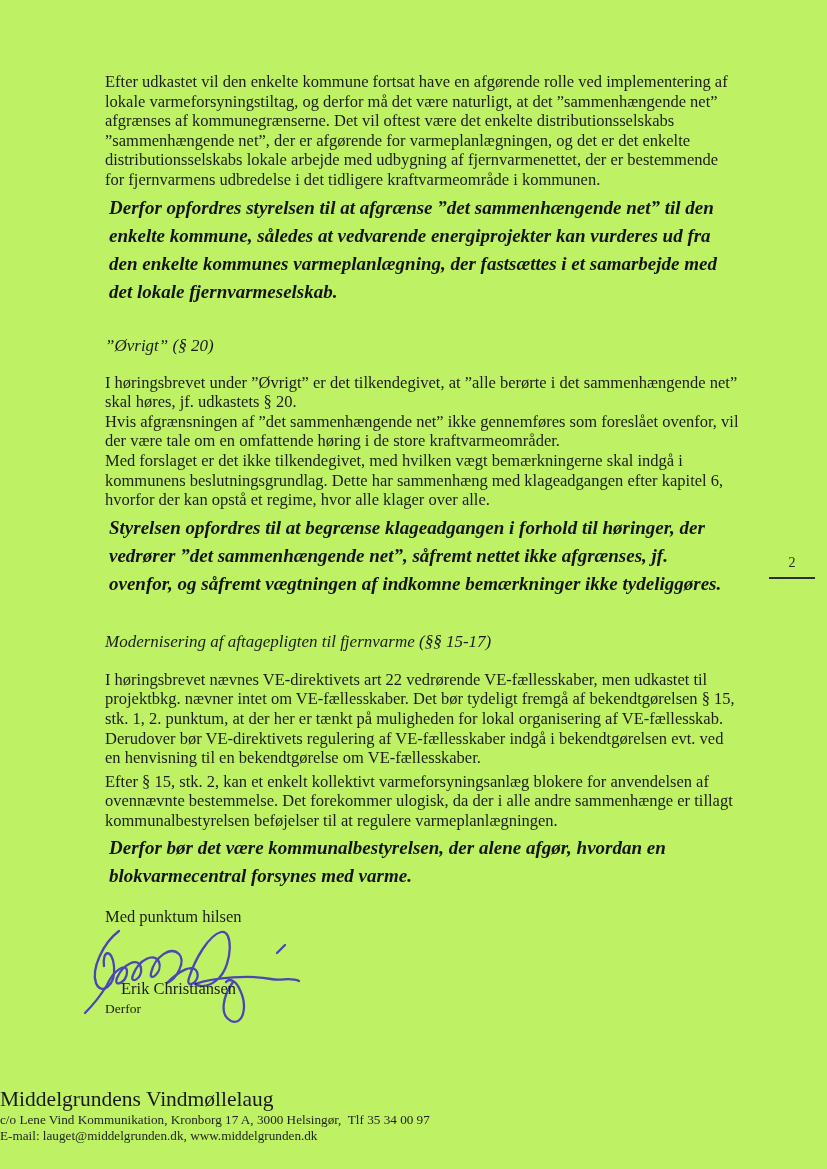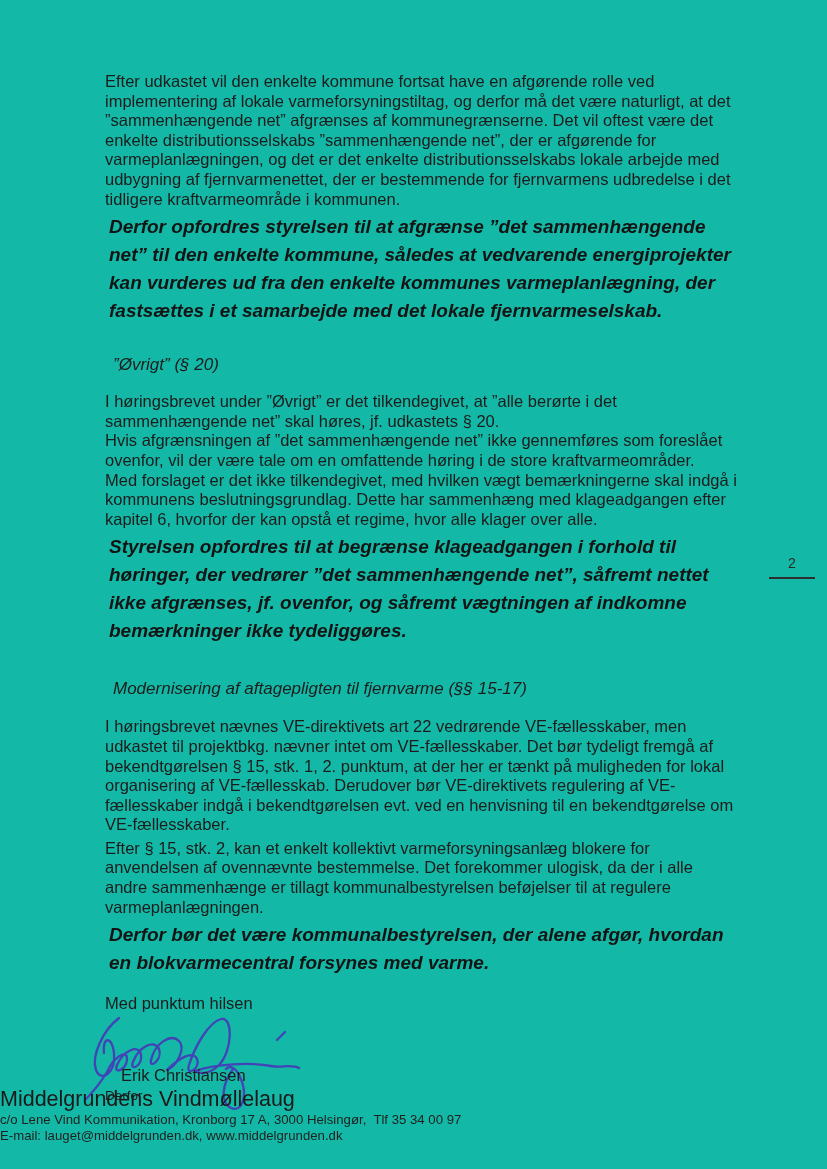--- a/index.html
+++ b/index.html
@@ -5,23 +5,23 @@
   html, body {
     margin: 0;
     padding: 0;
     background: #e8e8e8;
   }
   .page {
     position: relative;
     width: 827px;
     height: 1169px;
     margin: 0 auto;
-    background: #14b8a6;
+    background: #bef264;
     overflow: hidden;
-    font-family: Liberation Sans, sans-serif;
+    font-family: Liberation Serif, serif;
     color: #1c1c1c;
   }
   .content {
     position: absolute;
     left: 105px;
     top: 72px;
     width: 634px;
   }
   .body-text {
     margin: 0;
@@ -31,21 +31,21 @@
   }
   .bold-italic {
     margin: 4px;
     font-size: 19px;
     line-height: 28px;
     font-weight: bold;
     font-style: italic;
     color: #141414;
   }
   .section-heading {
-    margin: 30px 0 17px 8px;
+    margin: 30px 0 17px 0;
     font-size: 17px;
     line-height: 20px;
     font-weight: normal;
     font-style: italic;
     color: #1c1c1c;
   }
   .section-heading.second {
     margin-top: 34px;
     margin-bottom: 18px;
   }

